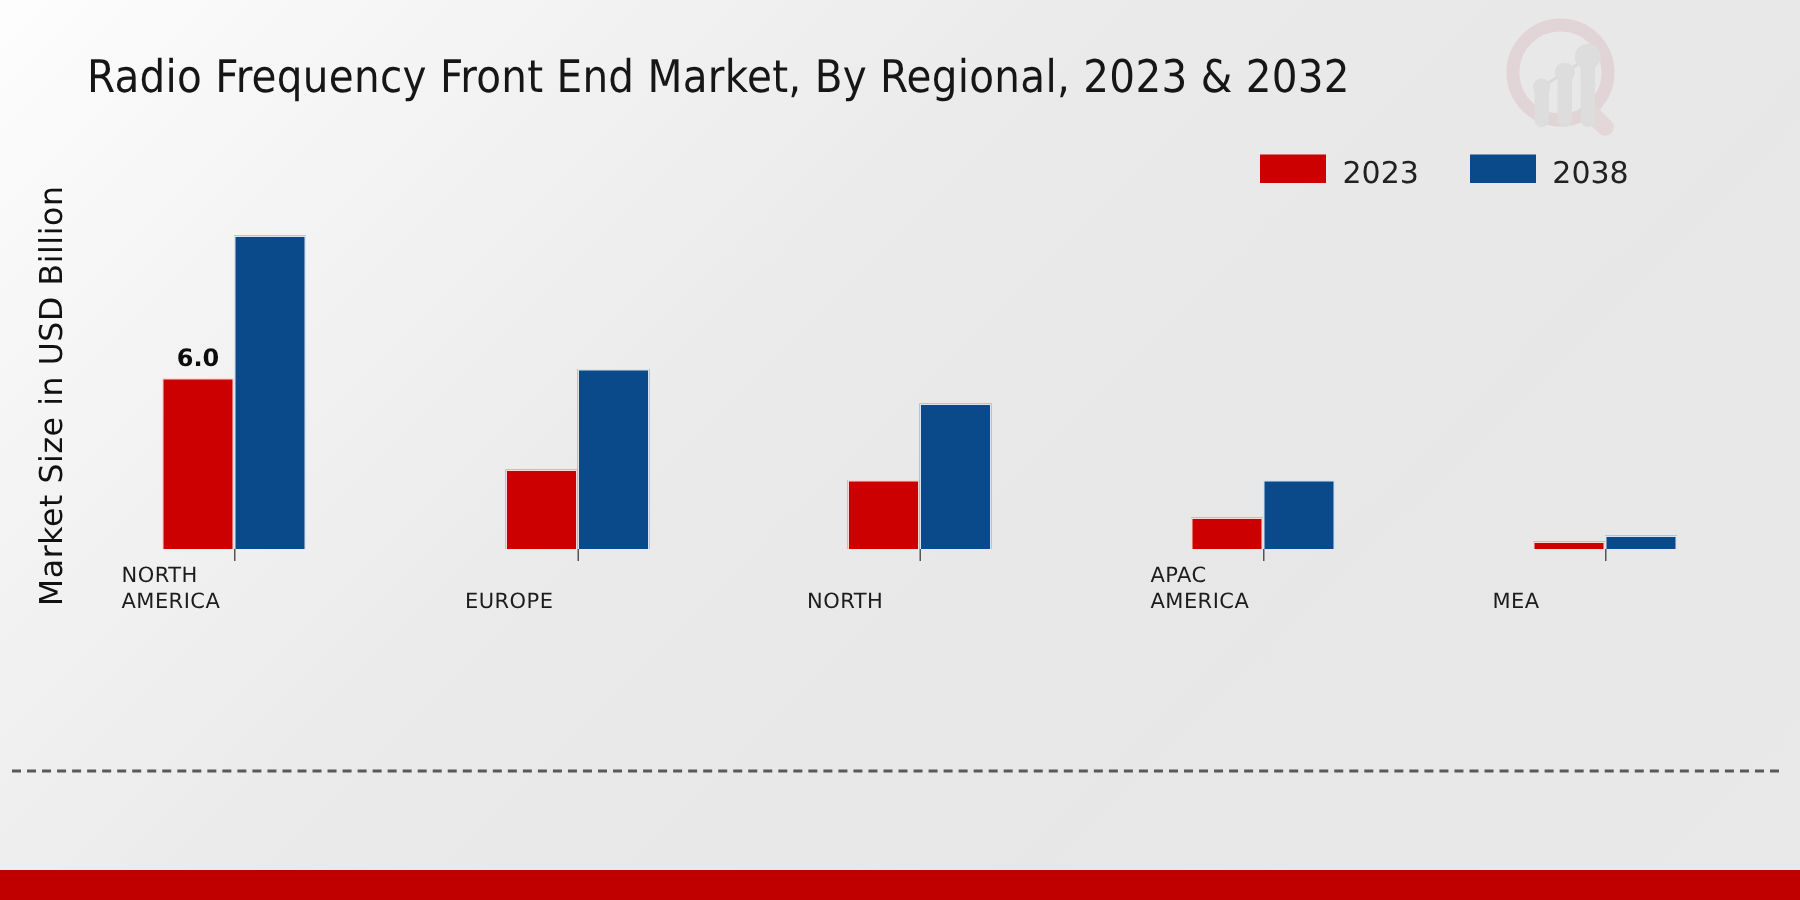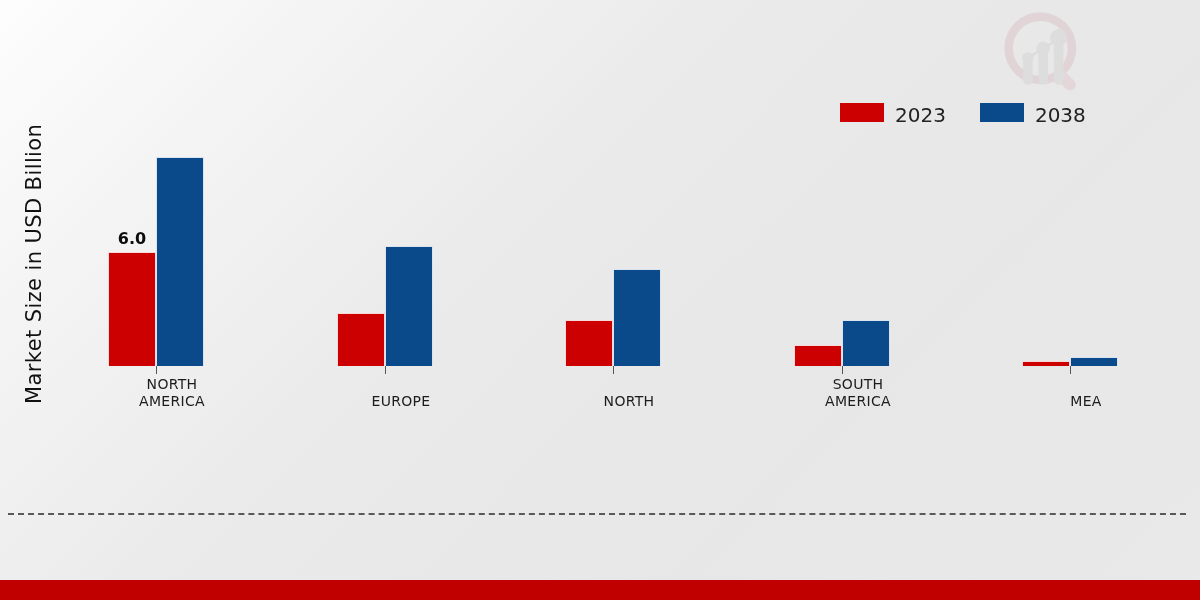--- a/index.html
+++ b/index.html
@@ -83,24 +83,24 @@
   .bar.series-0 { left:0; }
   .bar.series-1 { left:48px; }
   .tick {
     position:absolute;
     bottom:-8px; left:48px;
     width:1px; height:8px;
     background:#555;
   }
   .cat-label {
     position:absolute;
-    bottom:-44px; left:64px;
+    bottom:-44px; left:48px;
     transform:translateX(-50%);
     width:150px;
-    text-align:center;
+    text-align:left;
     font-size:14px;
     line-height:17px;
     color:#1c1c1c;
     letter-spacing:.3px;
   }
   .bar-value {
     position:absolute;
     left:24px;
     transform:translateX(-50%);
     font-size:16px;
@@ -130,20 +130,21 @@
       <rect x="40" y="40" width="10" height="40" rx="5" fill="#c4c4c8"></rect>
       <rect x="56" y="30" width="10" height="50" rx="5" fill="#c4c4c8"></rect>
       <line x1="29" y1="52" x2="45" y2="42" stroke="#b9b9bd" stroke-width="2"></line>
       <line x1="45" y1="42" x2="61" y2="32" stroke="#b9b9bd" stroke-width="2"></line>
       <circle cx="29" cy="52" r="6" fill="#c4c4c8"></circle>
       <circle cx="45" cy="42" r="7" fill="#c4c4c8"></circle>
       <circle cx="61" cy="31" r="9" fill="#c4c4c8"></circle>
     </svg>
   </div>
 
+  <div id="chart-title">Radio Frequency Front End Market, By Regional, 2023 &amp; 2032</div>
 
   <div id="legend">
     <div class="legend-item">
       <span class="legend-swatch" style="background:#cc0000"></span>
       <span class="legend-label">2023</span>
     </div>
     <div class="legend-item">
       <span class="legend-swatch" style="background:#0a4a8a"></span>
       <span class="legend-label">2038</span>
     </div>
@@ -181,21 +182,21 @@
       <div class="cat-label">
           <div>NORTH</div>
         </div>
     </div>
 
     <div class="group" style="left:794px">
       <div class="bar series-0" style="width: 48px; height: 21px; background: rgb(204, 0, 0);"></div>
       <div class="bar series-1" style="width: 48px; height: 46px; background: rgb(10, 74, 138);"></div>
       <div class="tick"></div>
       <div class="cat-label">
-          <div>SOUTH</div>
+          <div>APAC</div>
           <div>AMERICA</div>
         </div>
     </div>
 
     <div class="group" style="left:1022px">
       <div class="bar series-0" style="width: 48px; height: 5px; background: rgb(204, 0, 0);"></div>
       <div class="bar series-1" style="width: 48px; height: 9px; background: rgb(10, 74, 138);"></div>
       <div class="tick"></div>
       <div class="cat-label">
           <div>MEA</div>

